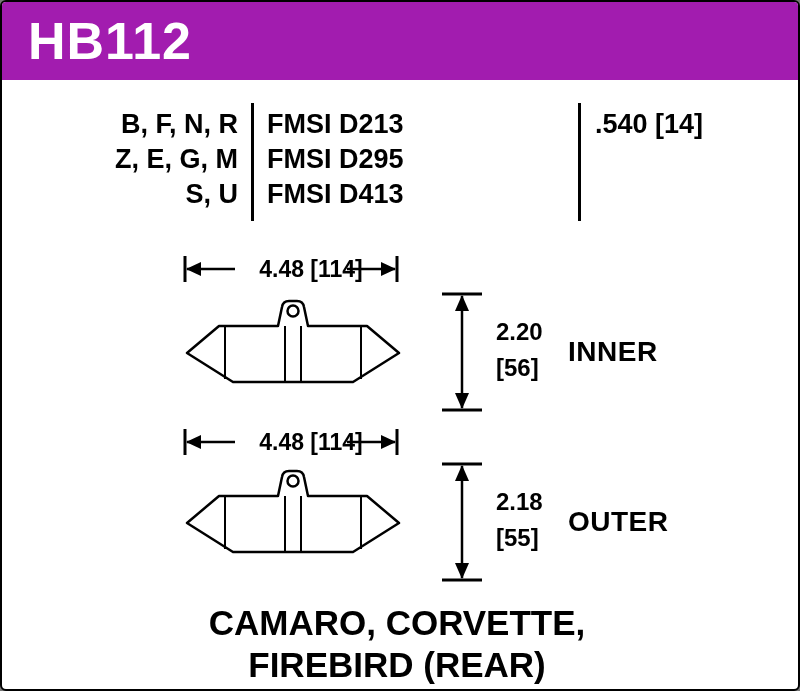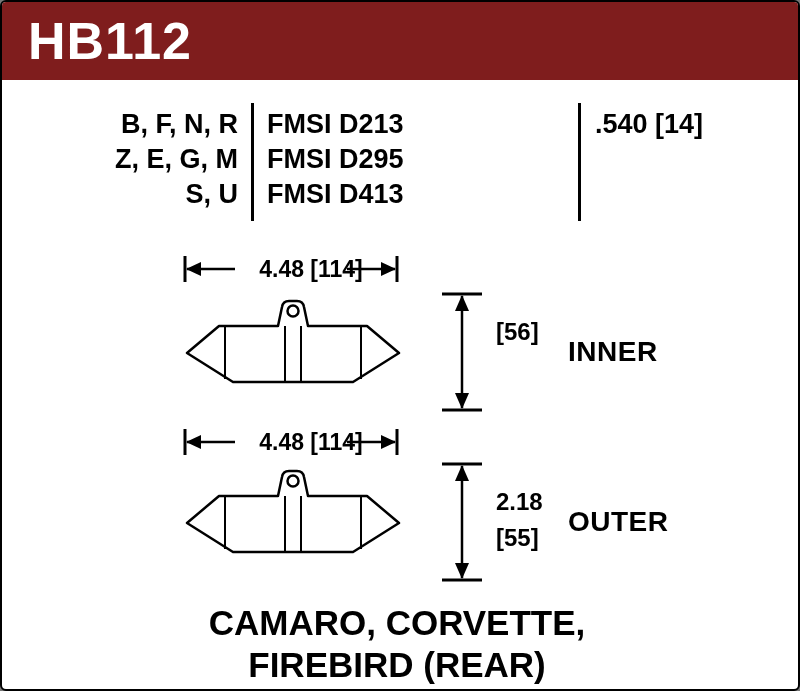--- a/index.html
+++ b/index.html
@@ -11,21 +11,21 @@
     border: 2px solid #000;
     border-radius: 6px;
     box-sizing: border-box;
     overflow: hidden;
     font-family: "Liberation Sans", "DejaVu Sans", sans-serif;
     color: #000;
   }
   
   .topbar {
     position: absolute; left: 0; top: 0; width: 100%; height: 78px;
-    background: #7f1d1d;
+    background: #a21caf;
   }
   .part-number {
     position: absolute; left: 26px; top: 0; height: 78px; line-height: 78px;
     color: #fff; font-size: 52px; font-weight: bold; letter-spacing: 1px;
   }
   
   .compound-col {
     position: absolute; left: 98px; top: 105px; width: 138px;
     text-align: right; font-size: 27px; font-weight: bold; line-height: 35px;
   }
@@ -123,20 +123,21 @@
   </svg>
 
   <svg class="vdim v1" viewBox="0 0 40 120">
     <line x1="0" y1="2" x2="40" y2="2" stroke="#000" stroke-width="3"></line>
     <line x1="0" y1="118" x2="40" y2="118" stroke="#000" stroke-width="3"></line>
     <line x1="20" y1="4" x2="20" y2="116" stroke="#000" stroke-width="2.5"></line>
     <polygon points="20,3 13,19 27,19" fill="#000"></polygon>
     <polygon points="20,117 13,101 27,101" fill="#000"></polygon>
   </svg>
   <div class="vdim-text t1">
+    <div>2.20</div>
     <div>[56]</div>
   </div>
   <div class="side-label l1">INNER</div>
 
   <div class="hdim d2">
     <svg width="216" height="32" viewBox="0 0 216 32">
       <line x1="2" y1="3" x2="2" y2="29" stroke="#000" stroke-width="3"></line>
       <line x1="214" y1="3" x2="214" y2="29" stroke="#000" stroke-width="3"></line>
       <line x1="4" y1="16" x2="52" y2="16" stroke="#000" stroke-width="2.5"></line>
       <line x1="164" y1="16" x2="212" y2="16" stroke="#000" stroke-width="2.5"></line>

